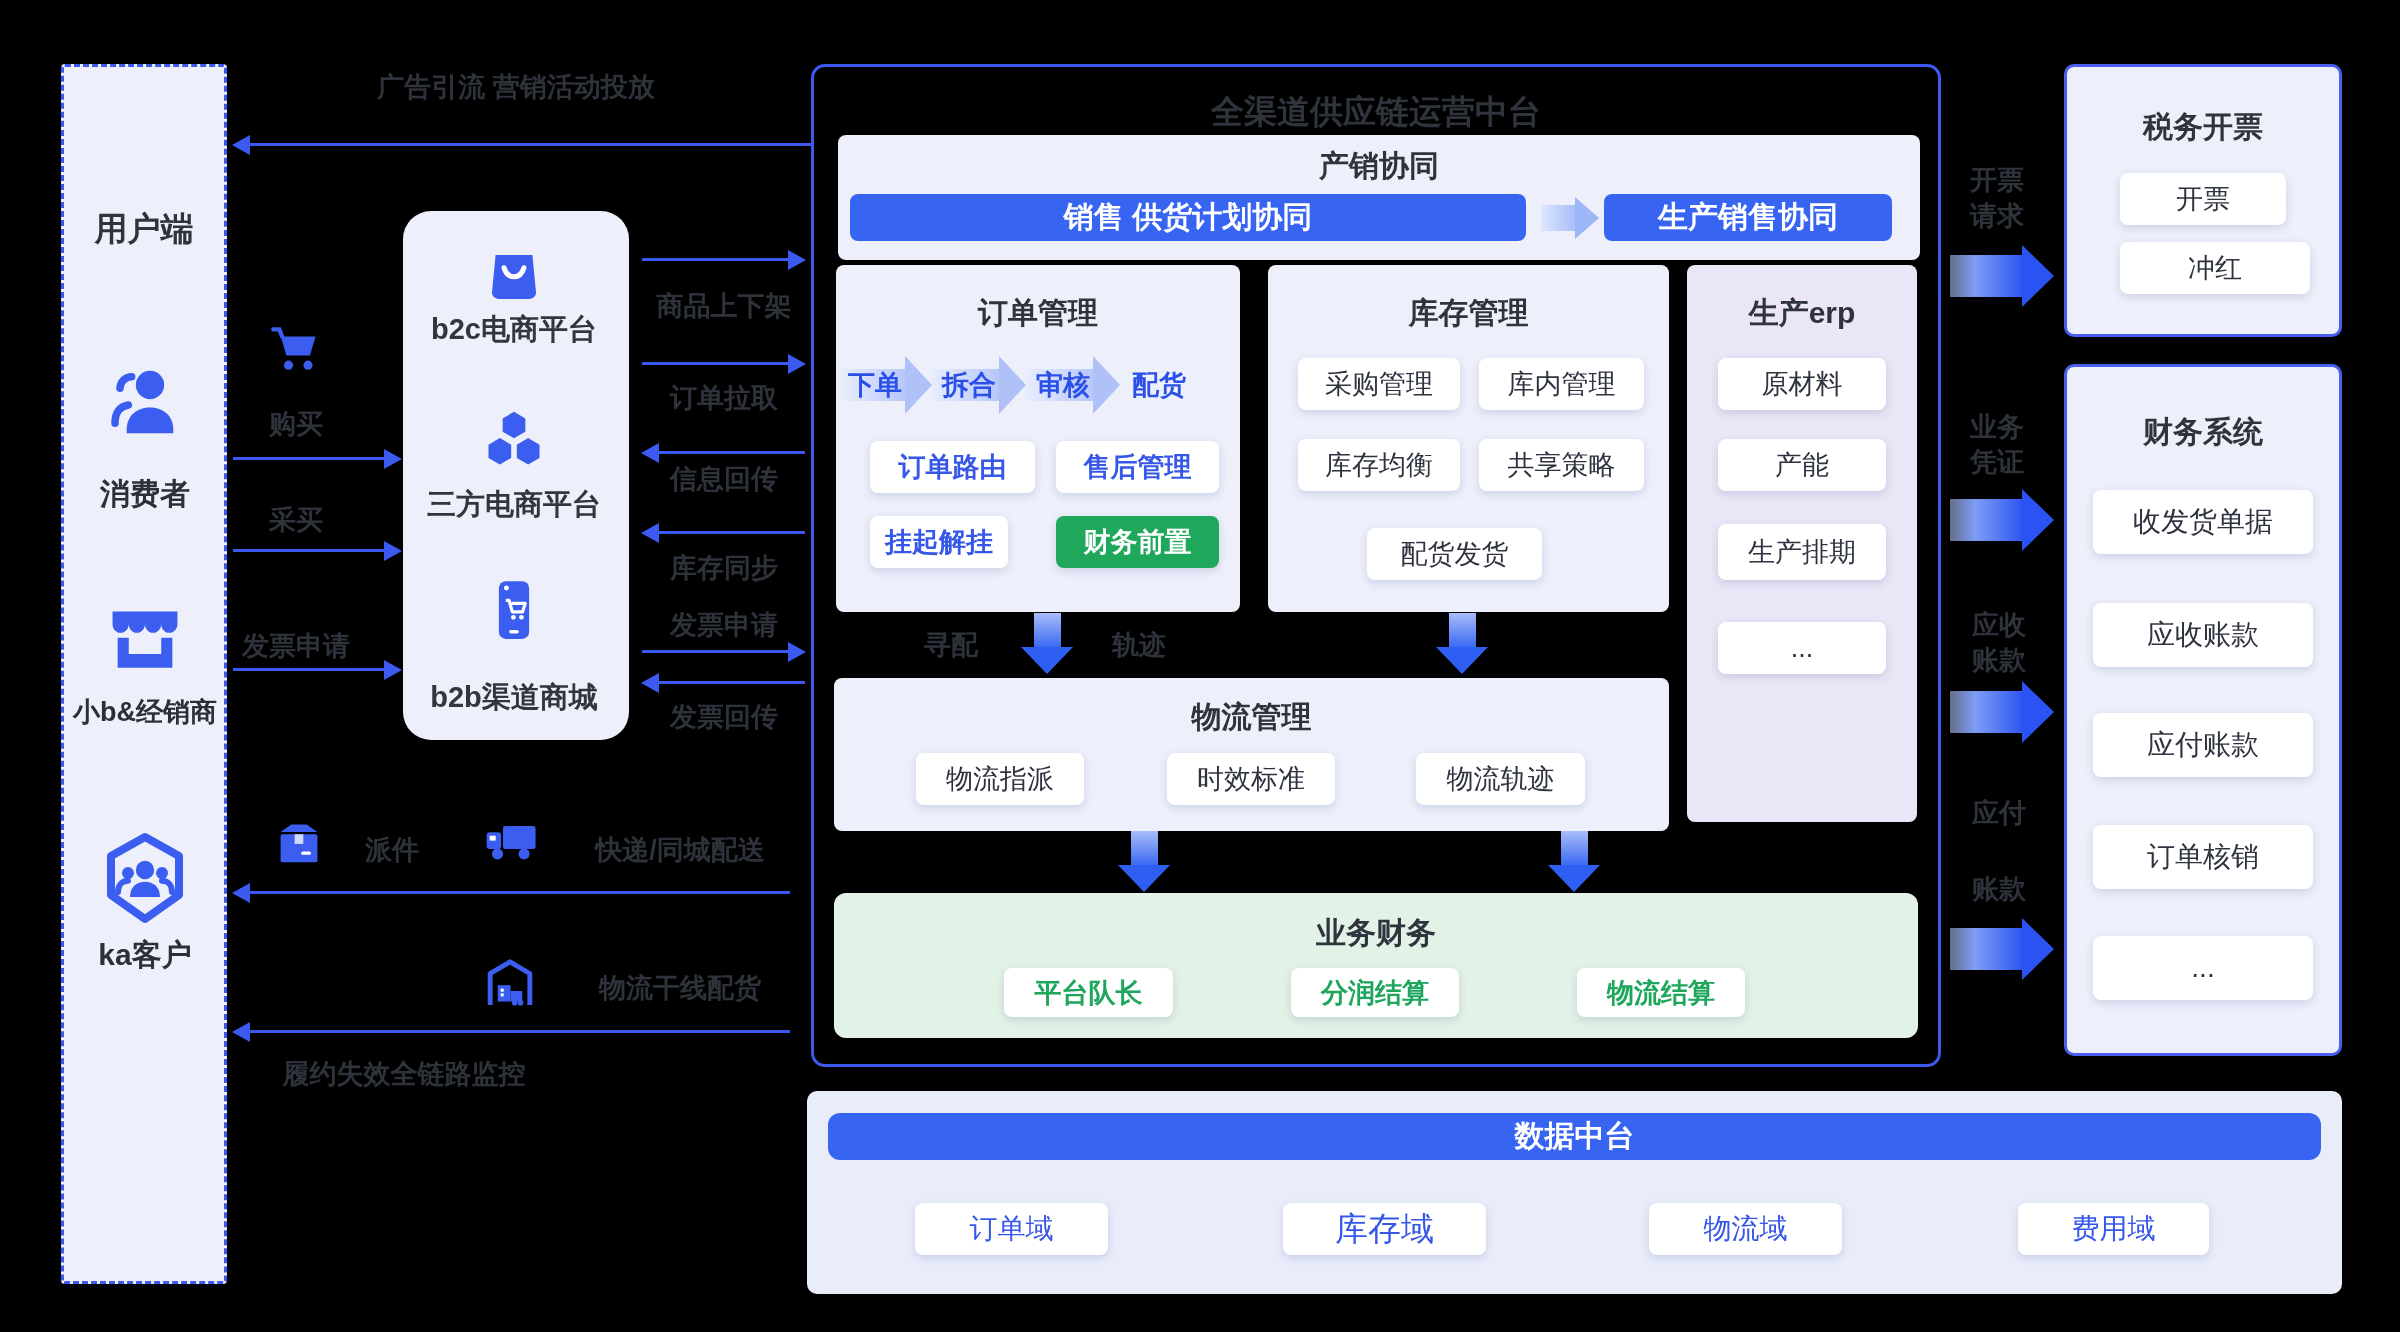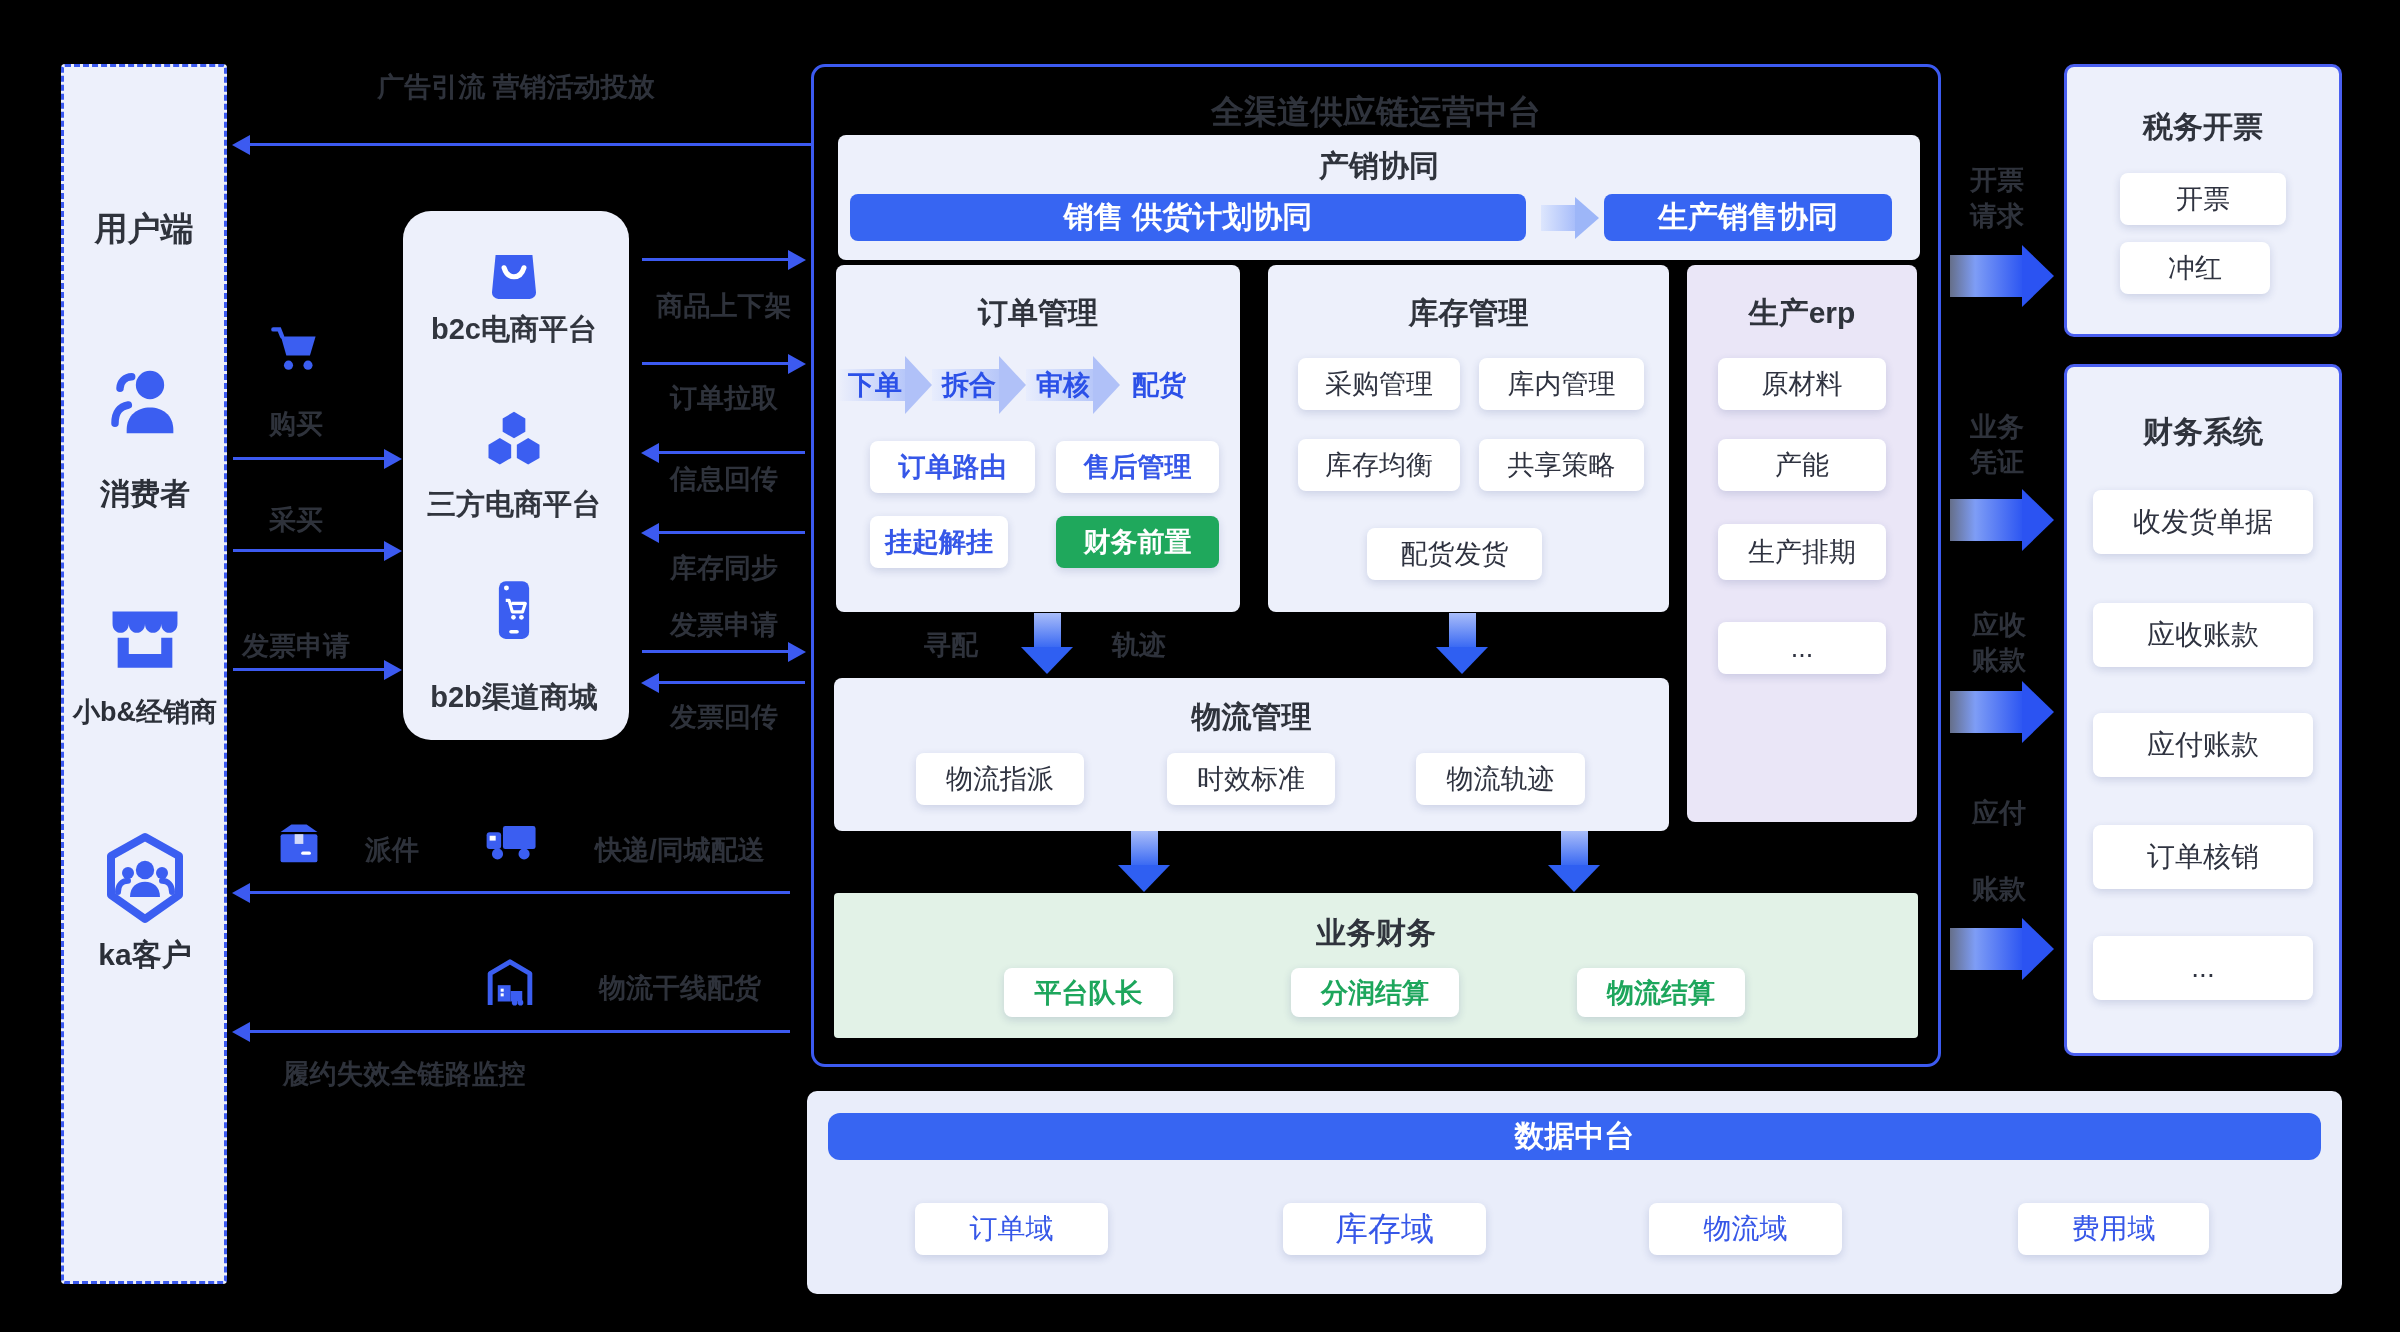--- a/index.html
+++ b/index.html
@@ -279,21 +279,21 @@
 
 <div class="dar" style="left:1118px;top:831px;">
   <div class="shaft"></div>
     <div class="head"></div>
 </div>
 <div class="dar" style="left:1548px;top:831px;">
   <div class="shaft"></div>
     <div class="head"></div>
 </div>
 
-<div class="panel green-bg-panel" style="left:834px;top:893px;width:1084px;height:145px;border-radius:4px;">
+<div class="panel green-bg-panel" style="left:834px;top:893px;width:1084px;height:145px;border-radius:12px;">
   <div class="ptitle" style="top:20px;">业务财务</div>
 </div>
 <div class="btn green-t" style="left:1004px;top:968px;width:169px;height:49px;">平台队长</div>
 <div class="btn green-t" style="left:1291px;top:968px;width:168px;height:49px;">分润结算</div>
 <div class="btn green-t" style="left:1577px;top:968px;width:168px;height:49px;">物流结算</div>
 
 <div class="lbl" style="left:1997px;top:180px;">开票</div>
 <div class="lbl" style="left:1997px;top:216px;">请求</div>
 <div class="rar" style="left:1950px;top:245px;">
     <div class="shaft"></div>
@@ -318,21 +318,21 @@
 <div class="lbl" style="left:1999px;top:889px;">账款</div>
 <div class="rar" style="left:1950px;top:918px;">
     <div class="shaft"></div>
     <div class="head"></div>
   </div>
 
 <div class="panel outlined" style="left:2064px;top:64px;width:278px;height:273px;">
   <div class="ptitle" style="top:40px;">税务开票</div>
 </div>
 <div class="btn dark-t" style="left:2120px;top:173px;width:166px;height:52px;">开票</div>
-<div class="btn dark-t" style="left:2120px;top:242px;width:150px;height:52px;">冲红</div>
+<div class="btn dark-t" style="left:2120px;top:242px;width:190px;height:52px;">冲红</div>
 
 <div class="panel outlined" style="left:2064px;top:364px;width:278px;height:692px;">
   <div class="ptitle" style="top:45px;">财务系统</div>
 </div>
 <div class="btn dark-t" style="left:2093px;top:490px;width:220px;height:64px;font-size:28px;">收发货单据</div>
 <div class="btn dark-t" style="left:2093px;top:603px;width:220px;height:64px;font-size:28px;">应收账款</div>
 <div class="btn dark-t" style="left:2093px;top:713px;width:220px;height:64px;font-size:28px;">应付账款</div>
 <div class="btn dark-t" style="left:2093px;top:825px;width:220px;height:64px;font-size:28px;">订单核销</div>
 <div class="btn dark-t" style="left:2093px;top:936px;width:220px;height:64px;font-size:28px;">...</div>
 

